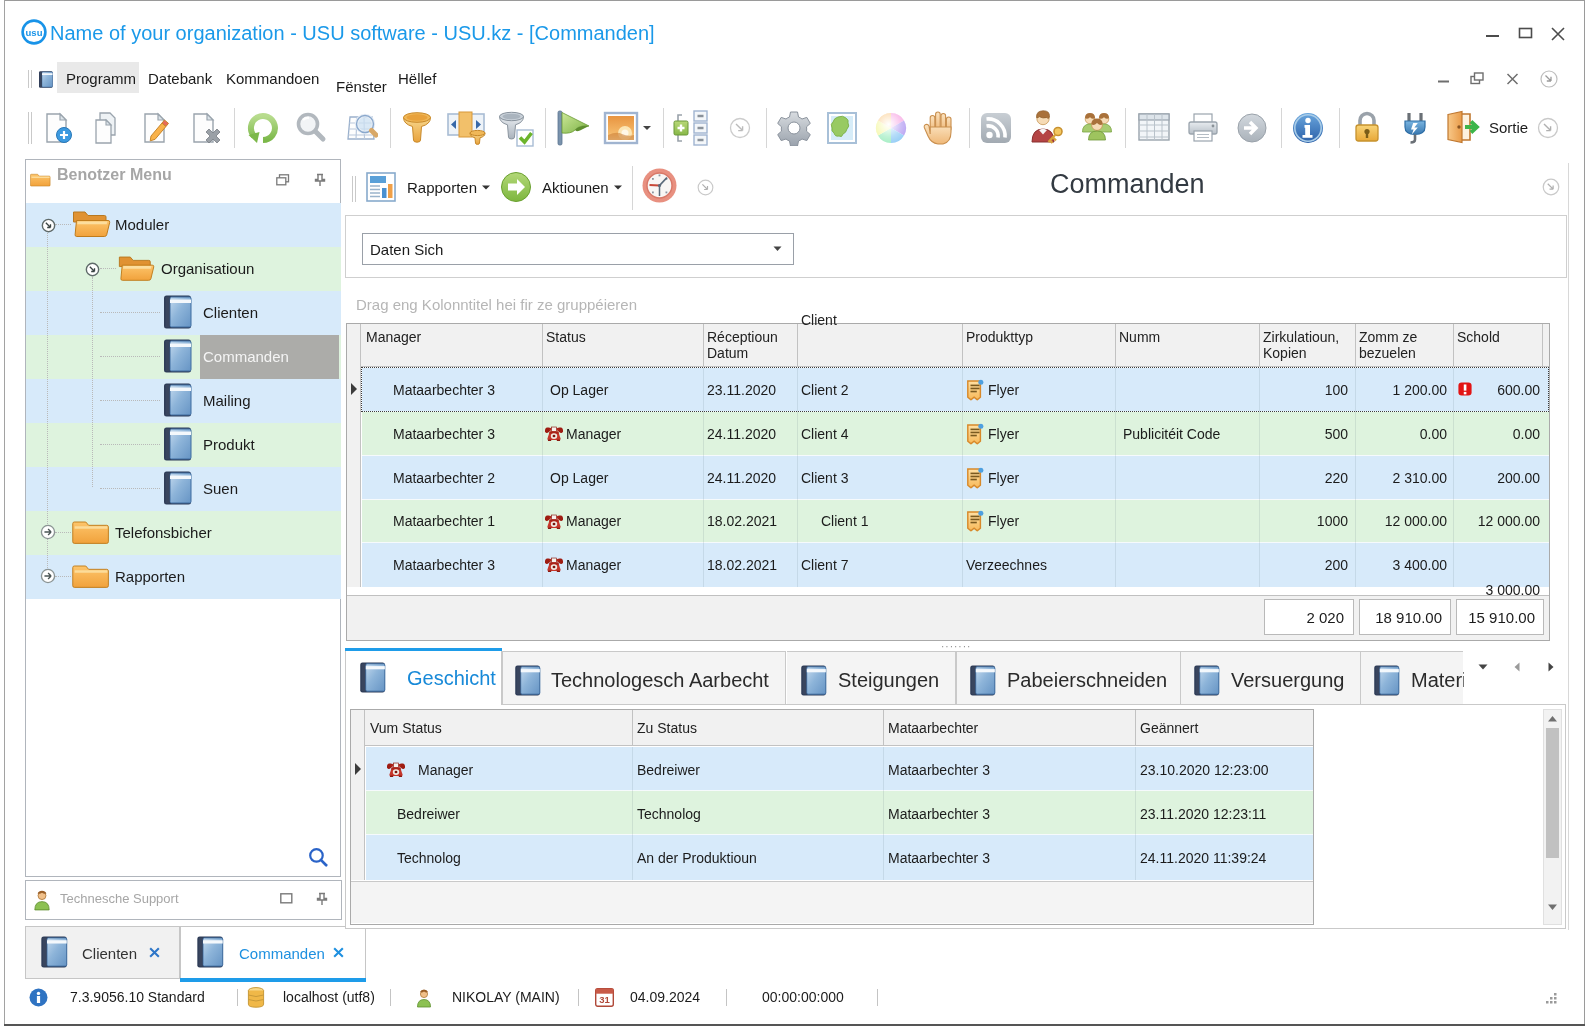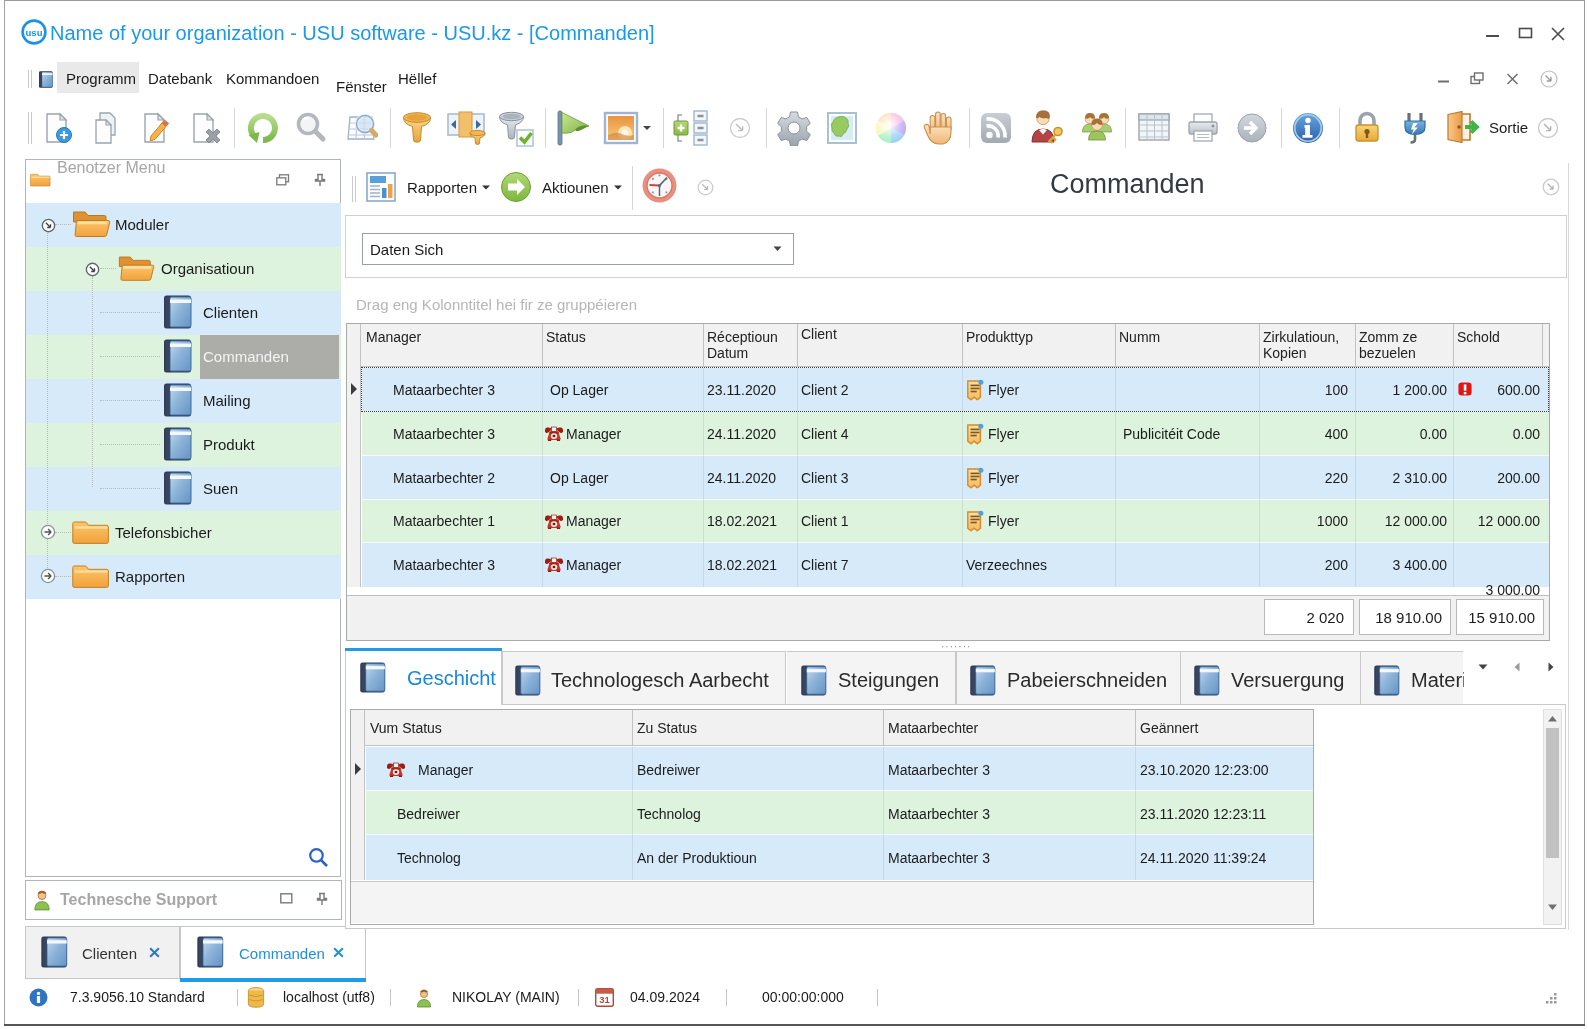--- a/index.html
+++ b/index.html
@@ -350,21 +350,21 @@
 <div class="t" style="left:1489px;top:119px;font-size:15px">Sortie</div>
 <svg class="ab" style="left:1537px;top:117px" width="22" height="22" viewBox="0 0 22 22">
  <circle cx="11" cy="11" r="9.5" fill="none" stroke="#c9c9c9" stroke-width="1.3"></circle>
  <path d="M7 7 L13.6 13.6 M13.6 13.6 v-4.4 M13.6 13.6 h-4.4" stroke="#b0b0b0" stroke-width="1.4" fill="none"></path>
 </svg>
 
 <div class="ab" style="left:25px;top:159px;width:316px;height:718px;border:1px solid #b0b5bc;background:#fff"></div>
 <svg class="ab" style="left:30px;top:171px" width="21" height="17" viewBox="0 0 40 30">
       <use href="#foldclosed"></use>
     </svg>
-<div class="t" style="left:57px;top:159px;font-size:16px;font-weight:normal;color:#a6a6a6">Benotzer Menu</div>
+<div class="t" style="left:57px;top:166px;font-size:16px;font-weight:bold;color:#a6a6a6">Benotzer Menu</div>
 <svg class="ab" style="left:276px;top:174px" width="14" height="12" viewBox="0 0 14 12">
  <rect x="3.5" y="0.8" width="9" height="7" fill="#fff" stroke="#7a7a7a" stroke-width="1.3"></rect>
  <rect x="0.8" y="3.8" width="9" height="7" fill="#fff" stroke="#7a7a7a" stroke-width="1.3"></rect>
 </svg>
 <svg class="ab" style="left:314px;top:173px" width="12" height="14" viewBox="0 0 12 14">
  <path d="M3 1.5 h6 M4 1.5 v5 h-2.5 l0 1.5 h9 l0 -1.5 h-2.5 v-5 M6 8 v5" stroke="#7a7a7a" stroke-width="1.4" fill="none"></path>
 </svg>
 
 <div class="row" style="left:26px;top:203px;width:315px;height:44px;background:#d7eafa"></div>
 <div class="row" style="left:26px;top:247px;width:315px;height:44px;background:#def3de"></div>
@@ -437,21 +437,21 @@
 <div class="tree-t" style="left:115px;top:568px">Rapporten</div>
 <svg class="ab" style="left:308px;top:847px" width="22" height="22" viewBox="0 0 26 26">
  <circle cx="10" cy="10" r="7.4" fill="none" stroke="#2a63c8" stroke-width="2.6"></circle>
  <path d="M15.5 15.5 l6 6" stroke="#2a63c8" stroke-width="3.2" stroke-linecap="round"></path>
 </svg>
 
 <div class="ab" style="left:25px;top:880px;width:317px;height:40px;border:1px solid #b0b5bc;background:#fff"></div>
 <svg class="ab" style="left:31px;top:888px" width="22" height="24" viewBox="0 0 20 20">
       <use href="#person"></use>
     </svg>
-<div class="t" style="left:60px;top:891px;font-size:16px;font-weight:bold;color:#a6a6a6">Technesche Support</div>
+<div class="t" style="left:60px;top:891px;font-size:13px;font-weight:normal;color:#a6a6a6">Technesche Support</div>
 <svg class="ab" style="left:280px;top:893px" width="13" height="11" viewBox="0 0 13 11">
  <rect x="0.8" y="0.8" width="11" height="9" fill="#fff" stroke="#7a7a7a" stroke-width="1.4"></rect>
 </svg>
 <svg class="ab" style="left:316px;top:892px" width="12" height="14" viewBox="0 0 12 14">
  <path d="M3 1.5 h6 M4 1.5 v5 h-2.5 l0 1.5 h9 l0 -1.5 h-2.5 v-5 M6 8 v5" stroke="#7a7a7a" stroke-width="1.4" fill="none"></path>
 </svg>
 
 <div class="ab" style="left:25px;top:926px;width:155px;height:53px;border:1px solid #c6c6c6;background:#f1f1f1"></div>
 <svg class="ab" style="left:40px;top:936px" width="29" height="32" viewBox="0 0 30 34">
       <use href="#bk"></use>
@@ -529,21 +529,21 @@
       <path d="M1.5 1.5 l4 4.5 l4 -4.5 z" fill="#444"></path>
     </svg>
 <div class="t" style="left:356px;top:296px;font-size:15px;color:#b6b6b6">Drag eng Kolonntitel hei fir ze gruppéieren</div>
 
 <div class="ab" style="left:346px;top:323px;width:1204px;height:318px;border:1px solid #aaa;background:#fff"></div>
 <div class="ab" style="left:347px;top:324px;width:1202px;height:43px;background:#f1f1f1;border-bottom:1px solid #c2c2c2"></div>
 <div class="ab" style="left:347px;top:324px;width:14px;height:263px;background:#f1f1f1;border-right:1px solid #c2c2c2"></div>
 <div class="hdrtxt" style="left:366px;top:329px">Manager</div>
 <div class="hdrtxt" style="left:546px;top:329px">Status</div>
 <div class="hdrtxt" style="left:707px;top:329px">Réceptioun<br>Datum</div>
-<div class="hdrtxt" style="left:801px;top:326px">Client</div>
+<div class="hdrtxt" style="left:801px;top:312px">Client</div>
 <div class="hdrtxt" style="left:966px;top:329px">Produkttyp</div>
 <div class="hdrtxt" style="left:1119px;top:329px">Numm</div>
 <div class="hdrtxt" style="left:1263px;top:329px">Zirkulatioun,<br>Kopien</div>
 <div class="hdrtxt" style="left:1359px;top:329px">Zomm ze<br>bezuelen</div>
 <div class="hdrtxt" style="left:1457px;top:329px">Schold</div>
 
 <div class="cline" style="left:542px;top:324px;height:43px;background:#c2c2c2"></div>
 <div class="cline" style="left:703px;top:324px;height:43px;background:#c2c2c2"></div>
 <div class="cline" style="left:797px;top:324px;height:43px;background:#c2c2c2"></div>
 <div class="cline" style="left:962px;top:324px;height:43px;background:#c2c2c2"></div>
@@ -598,21 +598,21 @@
       <use href="#phone"></use>
     </svg>
 <div class="cell" style="left:566px;top:426px">Manager</div>
 <div class="cell" style="left:707px;top:426px">24.11.2020</div>
 <div class="cell" style="left:801px;top:426px">Client 4</div>
 <svg class="ab" style="left:966px;top:423px" width="18" height="22" viewBox="0 0 20 24">
       <use href="#flyer"></use>
     </svg>
 <div class="cell" style="left:988px;top:426px">Flyer</div>
 <div class="cell" style="left:1123px;top:426px">Publicitéit Code</div>
-<div class="num" style="left:1263px;top:426px;width:85px">400</div>
+<div class="num" style="left:1263px;top:426px;width:85px">500</div>
 <div class="num" style="left:1359px;top:426px;width:88px">0.00</div>
 <div class="num" style="left:1450px;top:426px;width:90px">0.00</div>
 
 <div class="cell" style="left:393px;top:470px">Mataarbechter 2</div>
 <div class="cell" style="left:550px;top:470px">Op Lager</div>
 <div class="cell" style="left:707px;top:470px">24.11.2020</div>
 <div class="cell" style="left:801px;top:470px">Client 3</div>
 <svg class="ab" style="left:966px;top:467px" width="18" height="22" viewBox="0 0 20 24">
       <use href="#flyer"></use>
     </svg>
@@ -620,21 +620,21 @@
 <div class="num" style="left:1263px;top:470px;width:85px">220</div>
 <div class="num" style="left:1359px;top:470px;width:88px">2 310.00</div>
 <div class="num" style="left:1450px;top:470px;width:90px">200.00</div>
 
 <div class="cell" style="left:393px;top:513px">Mataarbechter 1</div>
 <svg class="ab" style="left:544px;top:512px" width="20" height="17" viewBox="0 0 20 18">
       <use href="#phone"></use>
     </svg>
 <div class="cell" style="left:566px;top:513px">Manager</div>
 <div class="cell" style="left:707px;top:513px">18.02.2021</div>
-<div class="cell" style="left:801px;top:513px">Client 1</div>
+<div class="cell" style="left:821px;top:513px">Client 1</div>
 <svg class="ab" style="left:966px;top:510px" width="18" height="22" viewBox="0 0 20 24">
       <use href="#flyer"></use>
     </svg>
 <div class="cell" style="left:988px;top:513px">Flyer</div>
 <div class="num" style="left:1263px;top:513px;width:85px">1000</div>
 <div class="num" style="left:1359px;top:513px;width:88px">12 000.00</div>
 <div class="num" style="left:1450px;top:513px;width:90px">12 000.00</div>
 
 <div class="cell" style="left:393px;top:557px">Mataarbechter 3</div>
 <svg class="ab" style="left:544px;top:555px" width="20" height="17" viewBox="0 0 20 18">

